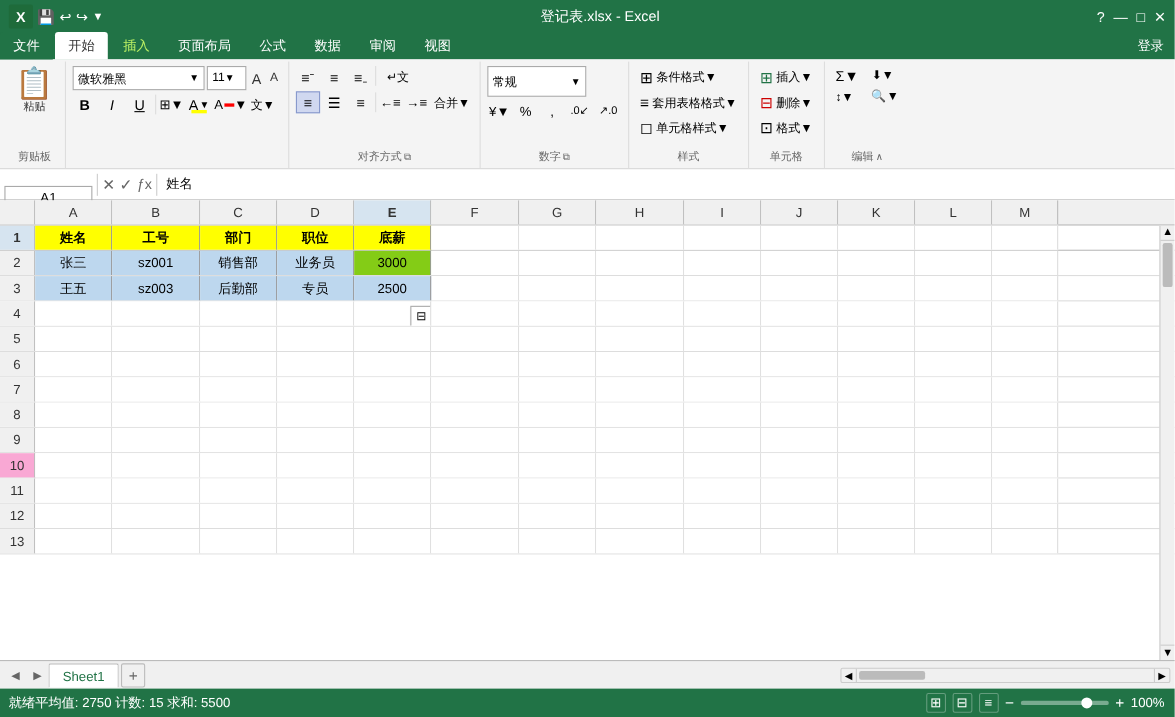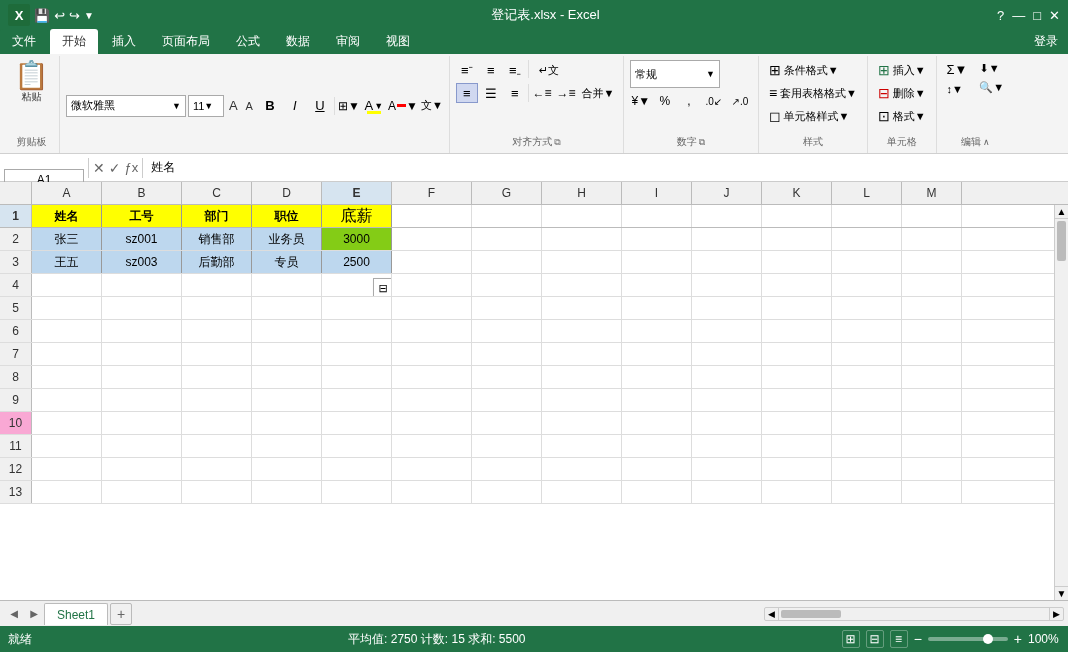--- a/index.html
+++ b/index.html
@@ -163,21 +163,21 @@
     <div style="color:white;font-size:13px;cursor:pointer;">?</div>
     <div style="color:white;font-size:13px;cursor:pointer;">—</div>
     <div style="color:white;font-size:13px;cursor:pointer;">□</div>
     <div style="color:white;font-size:13px;cursor:pointer;">✕</div>
   </div>
 </div>
 
 <div id="ribbon-tabs">
   <div style="padding:4px 12px;font-size:12px;background:#217346;color:white;cursor:pointer;border-radius:3px 3px 0 0;margin-right:2px;">文件</div>
   <div style="padding:4px 12px;font-size:12px;background:white;color:#333;cursor:pointer;border-radius:3px 3px 0 0;margin-right:2px;">开始</div>
-  <div style="padding:4px 12px;font-size:12px;color:#ffffff;cursor:pointer;border-radius:3px 3px 0 0;margin-right:2px;margin-top:16px;">插入</div>
+  <div style="padding:4px 12px;font-size:12px;color:#bef264;cursor:pointer;border-radius:3px 3px 0 0;margin-right:2px;margin-top:16px;">插入</div>
   <div style="padding:4px 12px;font-size:12px;color:white;cursor:pointer;border-radius:3px 3px 0 0;margin-right:2px;">页面布局</div>
   <div style="padding:4px 12px;font-size:12px;color:white;cursor:pointer;border-radius:3px 3px 0 0;margin-right:2px;">公式</div>
   <div style="padding:4px 12px;font-size:12px;color:white;cursor:pointer;border-radius:3px 3px 0 0;margin-right:2px;">数据</div>
   <div style="padding:4px 12px;font-size:12px;color:white;cursor:pointer;border-radius:3px 3px 0 0;margin-right:2px;">审阅</div>
   <div style="padding:4px 12px;font-size:12px;color:white;cursor:pointer;border-radius:3px 3px 0 0;margin-right:2px;">视图</div>
   <div style="margin-left:auto;padding:4px 10px;color:white;font-size:12px;cursor:pointer;">登录</div>
 </div>
 
 <div id="ribbon" style="height:100px;background:#f4f4f4;border-bottom:1px solid #d0d0d0;display:flex;align-items:stretch;padding:2px 4px 0 4px;">
 
@@ -185,21 +185,21 @@
     <div style="display:flex;flex:1;gap:2px;align-items:flex-start;padding-top:2px;">
       <div style="display:flex;flex-direction:column;align-items:center;padding:2px 4px;cursor:pointer;min-width:36px;">
         <div style="font-size:28px;line-height:1;">📋</div>
         <div style="font-size:10px;color:#333;">粘贴</div>
       </div>
     </div>
     <div class="ribbon-group-label" style="display:flex;align-items:center;gap:2px;font-size:10px;color:#666;width:100%;justify-content:center;border-top:none;">剪贴板</div>
   </div>
 
   <div class="ribbon-group">
-    <div style="display:flex;flex-direction:row;gap:3px;flex:1;padding-top:2px;">
+    <div style="display:flex;flex-direction:column;gap:3px;flex:1;padding-top:2px;">
       <div style="display:flex;align-items:center;gap:2px;">
         <div style="width:120px;height:22px;border:1px solid #aaa;padding:0 4px;font-size:11px;display:flex;align-items:center;background:white;">
           <span>微软雅黑</span>
           <span style="margin-left:auto;font-size:9px;">▼</span>
         </div>
         <div style="width:36px;height:22px;border:1px solid #aaa;padding:0 4px;font-size:11px;display:flex;align-items:center;background:white;">
           <span>11</span>
           <span style="font-size:9px;">▼</span>
         </div>
         <div style="padding:2px 3px;font-size:13px;cursor:pointer;color:#333;">A</div>
@@ -340,21 +340,21 @@
   </div>
 
   <div id="grid-body" style="display:flex;flex-direction:column;flex:1;overflow:hidden;position:relative;">
 
     <div class="grid-row" style="display:flex;border-bottom:1px solid #bbb;">
       <div class="row-num" style="width:32px;min-width:32px;text-align:center;font-size:12px;line-height:22px;color:#333;background:#d6e4f0;border-right:1px solid #bbb;font-weight:bold;">1</div>
       <div class="cell cell-A header-cell" style="width:70px;min-width:70px;height:22px;border-right:1px solid #999;font-size:12px;line-height:22px;text-align:center;background:#FFFF00;font-weight:bold;color:#000;">姓名</div>
       <div class="cell cell-B header-cell" style="width:80px;min-width:80px;height:22px;border-right:1px solid #999;font-size:12px;line-height:22px;text-align:center;background:#FFFF00;font-weight:bold;color:#000;">工号</div>
       <div class="cell cell-C header-cell" style="width:70px;min-width:70px;height:22px;border-right:1px solid #999;font-size:12px;line-height:22px;text-align:center;background:#FFFF00;font-weight:bold;color:#000;">部门</div>
       <div class="cell cell-D header-cell" style="width:70px;min-width:70px;height:22px;border-right:1px solid #999;font-size:12px;line-height:22px;text-align:center;background:#FFFF00;font-weight:bold;color:#000;">职位</div>
-      <div class="cell cell-E header-cell" style="width:70px;min-width:70px;height:22px;border-right:1px solid #999;font-size:16px;line-height:22px;text-align:center;background:#FFFF00;font-weight:normal;color:#000;">底薪</div>
+      <div class="cell cell-E header-cell" style="width:70px;min-width:70px;height:22px;border-right:1px solid #999;font-size:12px;line-height:22px;text-align:center;background:#FFFF00;font-weight:bold;color:#000;">底薪</div>
       <div class="cell cell-F" style="width:80px;min-width:80px;height:22px;border-right:1px solid #ddd;font-size:12px;line-height:22px;text-align:center;background:#fff;"></div>
       <div class="cell cell-G" style="width:70px;min-width:70px;height:22px;border-right:1px solid #ddd;font-size:12px;line-height:22px;text-align:center;background:#fff;"></div>
       <div class="cell cell-H" style="width:80px;min-width:80px;height:22px;border-right:1px solid #ddd;font-size:12px;line-height:22px;text-align:center;background:#fff;"></div>
       <div class="cell cell-I" style="width:70px;min-width:70px;height:22px;border-right:1px solid #ddd;font-size:12px;line-height:22px;text-align:center;background:#fff;"></div>
       <div class="cell cell-J" style="width:70px;min-width:70px;height:22px;border-right:1px solid #ddd;font-size:12px;line-height:22px;text-align:center;background:#fff;"></div>
       <div class="cell cell-K" style="width:70px;min-width:70px;height:22px;border-right:1px solid #ddd;font-size:12px;line-height:22px;text-align:center;background:#fff;"></div>
       <div class="cell cell-L" style="width:70px;min-width:70px;height:22px;border-right:1px solid #ddd;font-size:12px;line-height:22px;text-align:center;background:#fff;"></div>
       <div class="cell cell-M" style="width:60px;min-width:60px;height:22px;border-right:1px solid #ddd;font-size:12px;line-height:22px;text-align:center;background:#fff;"></div>
     </div>
 
@@ -577,21 +577,21 @@
   <div style="margin-left:auto;width:300px;height:14px;background:#f0f0f0;border:1px solid #ccc;border-radius:2px;display:flex;align-items:center;">
     <div style="width:14px;height:12px;display:flex;align-items:center;justify-content:center;font-size:9px;cursor:pointer;border-right:1px solid #ccc;">◀</div>
     <div style="width:60px;height:8px;background:#bbb;margin:0 2px;border-radius:2px;cursor:pointer;"></div>
     <div style="flex:1;"></div>
     <div style="width:14px;height:12px;display:flex;align-items:center;justify-content:center;font-size:9px;cursor:pointer;border-left:1px solid #ccc;">▶</div>
   </div>
 </div>
 
 <div id="status-bar" style="height:26px;background:#217346;display:flex;align-items:center;padding:0 8px;color:white;font-size:12px;">
   <div style="flex:0 0 auto;">就绪</div>
-  <div style="flex:1;text-align:center;">平均值: 2750   计数: 15   求和: 5500</div>
+  <div style="flex:1;text-align:left;">平均值: 2750   计数: 15   求和: 5500</div>
   <div style="display:flex;align-items:center;gap:6px;">
     <div style="width:18px;height:18px;display:flex;align-items:center;justify-content:center;cursor:pointer;font-size:12px;border:1px solid rgba(255,255,255,0.3);border-radius:2px;">⊞</div>
     <div style="width:18px;height:18px;display:flex;align-items:center;justify-content:center;cursor:pointer;font-size:12px;border:1px solid rgba(255,255,255,0.3);border-radius:2px;">⊟</div>
     <div style="width:18px;height:18px;display:flex;align-items:center;justify-content:center;cursor:pointer;font-size:12px;border:1px solid rgba(255,255,255,0.3);border-radius:2px;">≡</div>
     <div style="cursor:pointer;font-size:14px;">−</div>
     <div style="width:80px;height:4px;background:rgba(255,255,255,0.4);border-radius:2px;position:relative;cursor:pointer;">
       <div style="position:absolute;left:75%;top:-3px;width:10px;height:10px;background:white;border-radius:50%;transform:translateX(-50%);"></div>
     </div>
     <div style="cursor:pointer;font-size:14px;">+</div>
     <div style="font-size:12px;color:white;min-width:32px;">100%</div>

